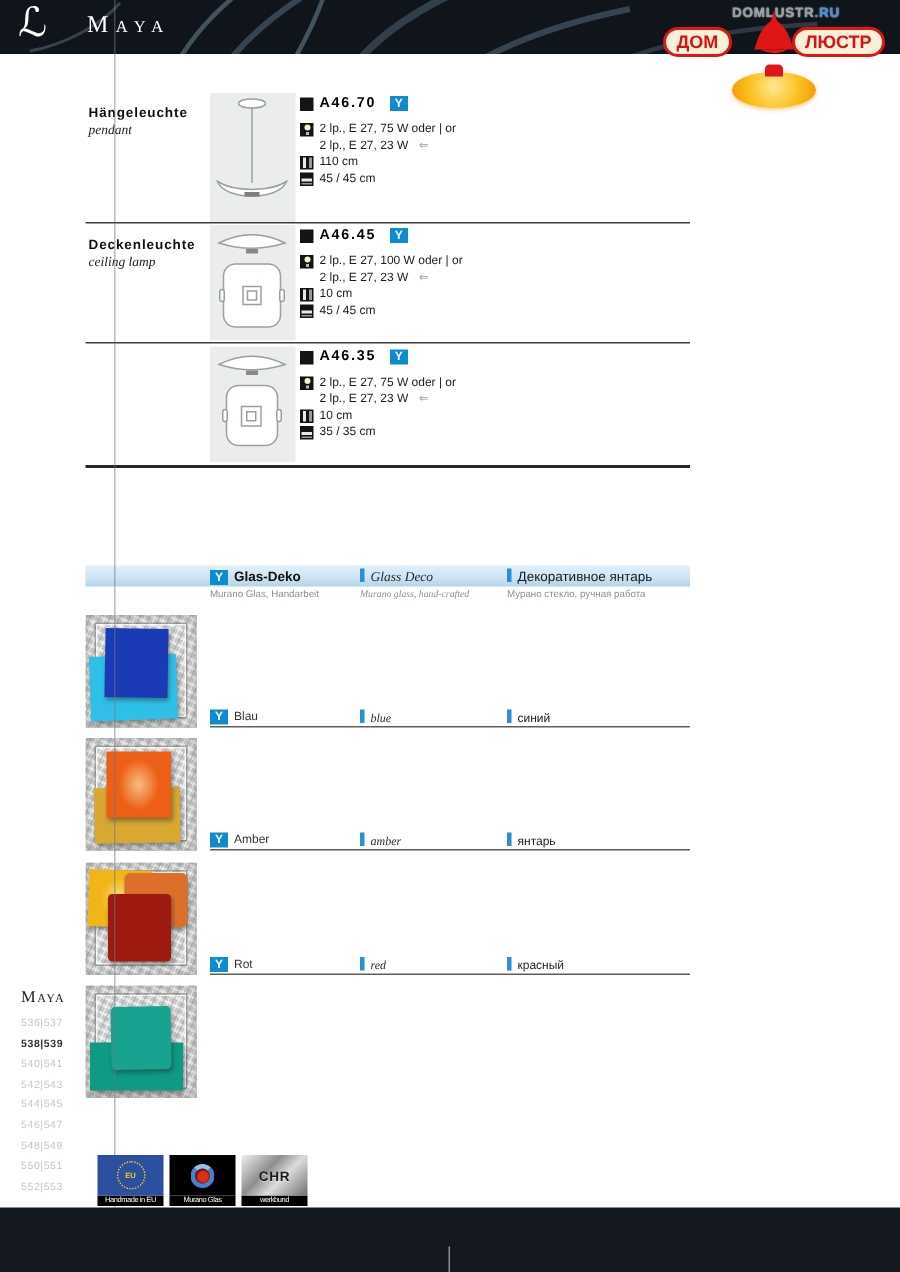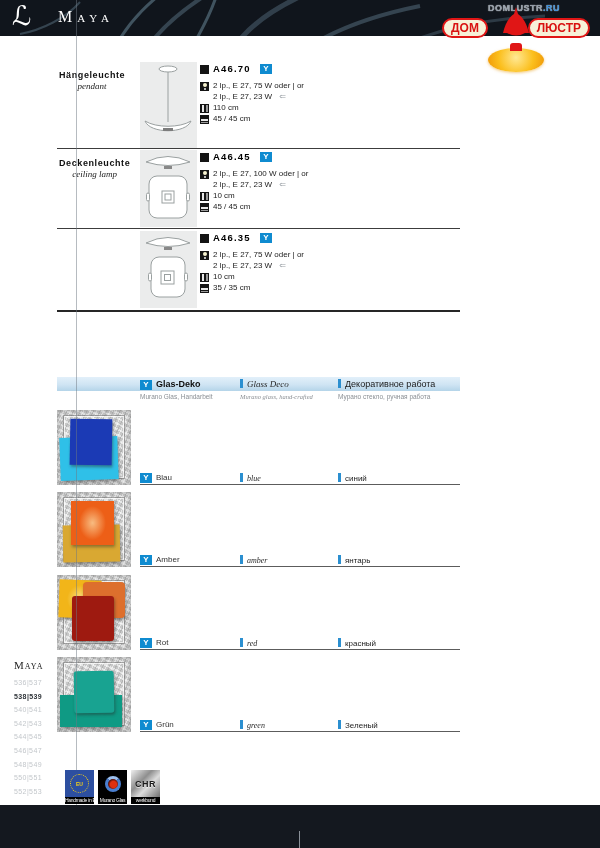--- a/index.html
+++ b/index.html
@@ -31,21 +31,21 @@
            box-shadow:0 1px 3px rgba(230,150,0,.5);}
   .wm-lamp::before{content:"";position:absolute;left:22px;top:-5px;width:12px;height:8px;
            background:#e01616;border-radius:3px 3px 0 0;}
 
   
   .product{position:absolute;left:57px;width:403px;}
   .product.sep1{border-bottom:1px solid #3c3c3c;}
   .product.sep2{border-bottom:2px solid #262626;}
   .p-label{position:absolute;left:2px;top:8px;}
   .p-label .de{font-weight:bold;font-size:9px;letter-spacing:.6px;color:#101010;}
-  .p-label .en{font-family:"Liberation Serif",serif;font-style:italic;font-size:9px;color:#222;margin-top:1px;text-align:center;}
+  .p-label .en{font-family:"Liberation Serif",serif;font-style:italic;font-size:9px;color:#222;margin-top:1px;}
   .p-art{position:absolute;left:83px;top:0;width:57px;background:#ebecec;}
   .p-specs{position:absolute;left:143px;top:2px;width:250px;}
   .spec{display:flex;align-items:flex-start;gap:4px;font-size:8px;line-height:10px;color:#1c1c1c;margin-bottom:1px;}
   .spec.code-row{font-size:9.5px;font-weight:bold;letter-spacing:1.2px;color:#000;margin-bottom:7px;align-items:flex-end;}
   .spec.indent{padding-left:13px;}
   .sq{flex:0 0 auto;width:9px;height:9px;background:#141414;position:relative;margin-top:.5px;}
   .sq.lamp::after{content:"";position:absolute;left:2.5px;top:1.5px;width:4px;height:4px;border-radius:50%;
                   background:#f7f3cf;}
   .sq.lamp::before{content:"";position:absolute;left:3.5px;top:6px;width:2px;height:2px;background:#bbb;}
   .sq.h::after{content:"";position:absolute;left:2px;top:1px;width:2px;height:7px;background:#e8e8e8;}
@@ -106,21 +106,21 @@
 
   
   .sidebar{position:absolute;left:14px;top:659px;width:58px;}
   .sb-title{font-family:"Liberation Serif",serif;font-variant:small-caps;font-size:11px;
             letter-spacing:1px;color:#1d1d1d;margin-bottom:5px;}
   .sb-page{font-size:7px;color:#c3c7cb;line-height:13.6px;letter-spacing:.4px;}
   .sb-page.current{color:#2e3338;font-weight:bold;}
 
   
   .certs{position:absolute;left:65px;top:770px;display:flex;gap:4px;z-index:2;}
-  .cert{width:29px;}
+  .cert{width:44px;}
   .cert-img{height:27px;position:relative;display:flex;align-items:center;justify-content:center;}
   .cert-cap{height:7px;background:#000;color:#fff;font-size:5px;line-height:7px;text-align:center;
             overflow:hidden;white-space:nowrap;letter-spacing:-.3px;}
   .cert.eu .cert-img{background:#2d4fa0;}
   .eu-ring{width:17px;height:17px;border:1px dotted #f7d117;border-radius:50%;display:flex;
            align-items:center;justify-content:center;color:#f7d117;font-size:5px;font-weight:bold;}
   .cert.murano .cert-img{background:#000;}
   .mur-swirl{width:16px;height:16px;border-radius:50%;border:3px solid #4a7fd0;border-top-color:#9cc0ee;
              background:radial-gradient(circle at 55% 55%, #e03010 0 40%, #300808 75%);box-sizing:border-box;}
   .cert.chr .cert-img{background:linear-gradient(135deg,#f0f0f0,#8e8e8e 38%,#dcdcdc 60%,#6f6f6f);
@@ -280,21 +280,21 @@
           <span class="sq d"></span>
         <span>35 / 35 cm</span>
         </div>
     </div>
   </section>
 
   <div class="glass-head">
     <div class="gh-band"></div>
     <div class="gh-col c-de"><span class="badge" style="margin:0 4px 0 0;">Y</span><span>Glas-Deko</span></div>
     <div class="gh-col c-en"><span class="bluebar"></span><span>Glass Deco</span></div>
-    <div class="gh-col c-ru"><span class="bluebar"></span><span>Декоративное работа</span></div>
+    <div class="gh-col c-ru"><span class="bluebar"></span><span>Декоративное янтарь</span></div>
     <div class="gh-sub s-de">Murano Glas, Handarbeit</div>
     <div class="gh-sub s-en">Murano glass, hand-crafted</div>
     <div class="gh-sub s-ru">Мурано стекло, ручная работа</div>
   </div>
 
   <div class="swatch-row r0">
     <div class="glass">
       <div class="plate"></div>
       <div class="layer s0a" style="background-color: rgb(47, 192, 232);"></div>
       <div class="layer s0b" style="background-color: rgb(27, 58, 181);"></div>
@@ -331,25 +331,20 @@
       <div class="sw-col c-en"><span class="bluebar"></span><span>red</span></div>
       <div class="sw-col c-ru"><span class="bluebar"></span><span>красный</span></div>
     </div>
   </div>
 
   <div class="swatch-row r3">
     <div class="glass">
       <div class="plate"></div>
       <div class="layer s3a" style="background-color: rgb(15, 154, 132);"></div>
       <div class="layer s3b" style="background-color: rgb(24, 163, 145);"></div>
-    </div>
-    <div class="sw-labels">
-      <div class="sw-col c-de"><span class="badge">Y</span><span>Grün</span></div>
-      <div class="sw-col c-en"><span class="bluebar"></span><span>green</span></div>
-      <div class="sw-col c-ru"><span class="bluebar"></span><span>Зеленый</span></div>
     </div>
   </div>
 
   <aside class="sidebar">
     <div class="sb-title">Maya</div>
     <div class="sb-page">536|537</div>
     <div class="sb-page current">538|539</div>
     <div class="sb-page">540|541</div>
     <div class="sb-page">542|543</div>
     <div class="sb-page">544|545</div>

